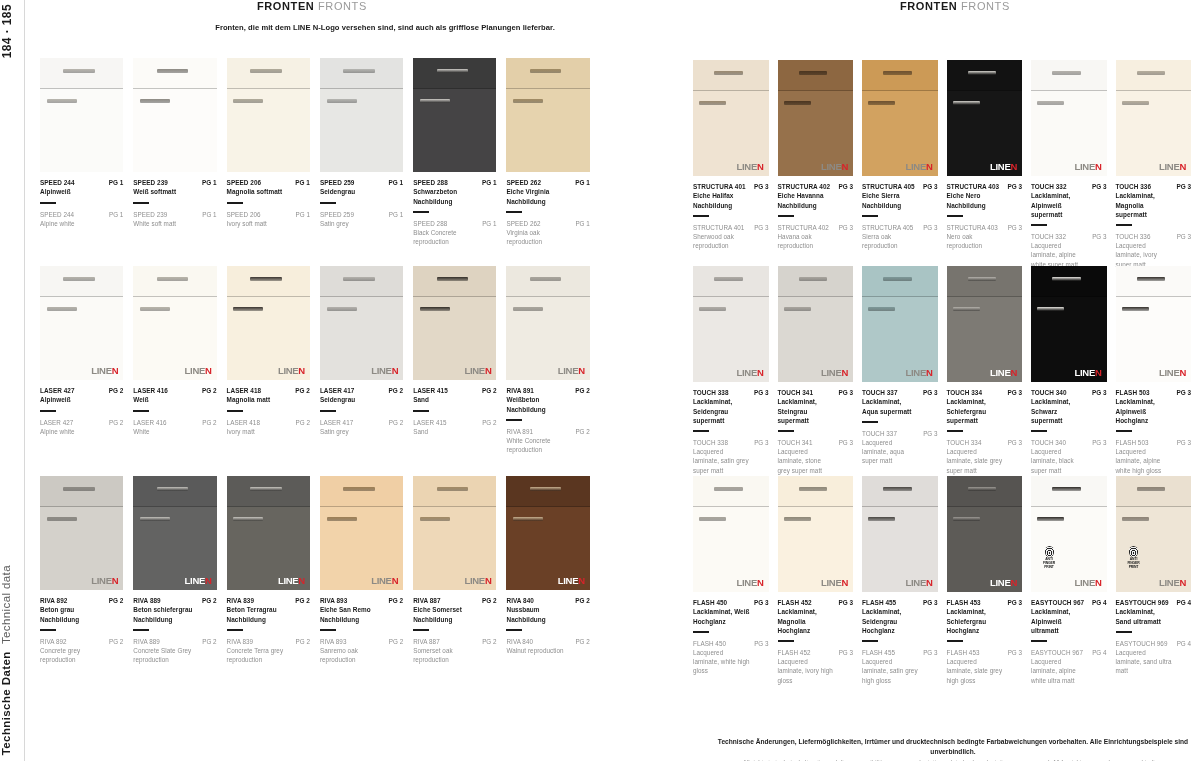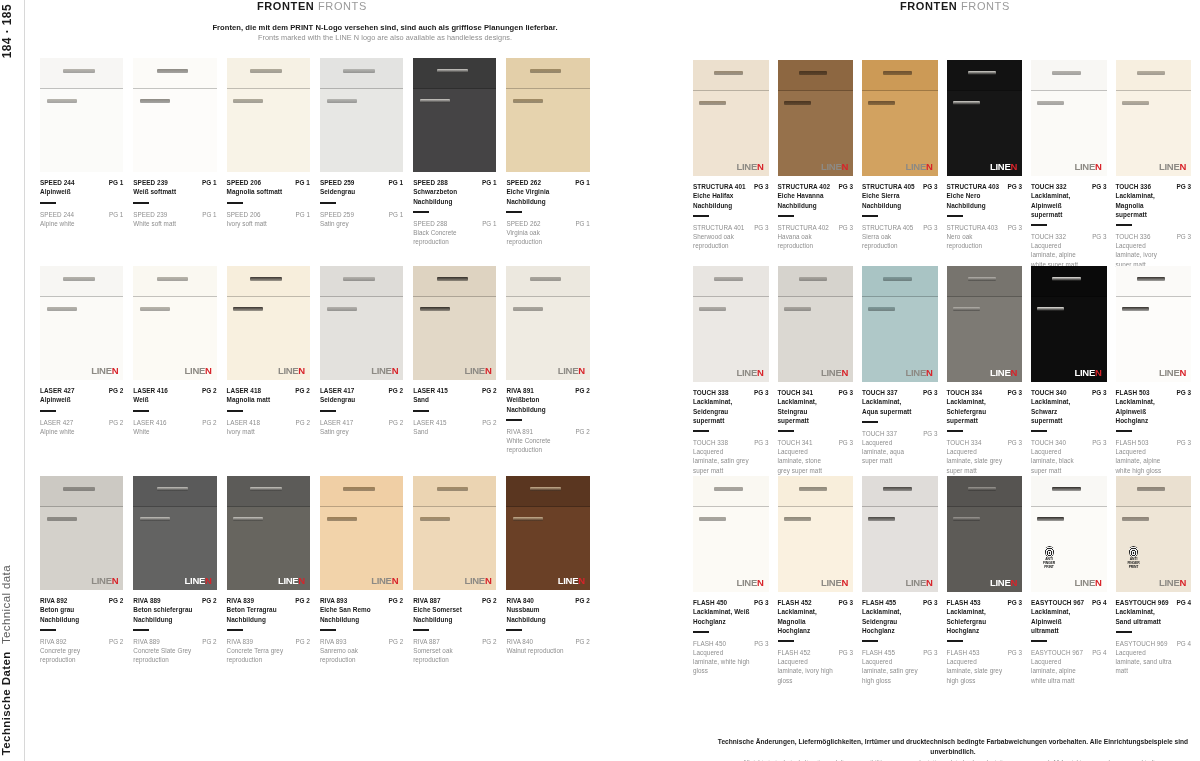--- a/index.html
+++ b/index.html
@@ -119,22 +119,21 @@
   <div class="hdr hdr-left">
     <b>FRONTEN</b>
     <span>FRONTS</span>
   </div>
   <div class="hdr hdr-right">
     <b>FRONTEN</b>
     <span>FRONTS</span>
   </div>
 
   <div class="note">
-    <div class="de">Fronten, die mit dem PRINT N-Logo versehen sind, sind auch als grifflose Planungen lieferbar.</div>
-    <div class="en">Fronts marked with the LINE N logo are also available as handleless designs.</div>
+    <div class="de">Fronten, die mit dem LINE N-Logo versehen sind, sind auch als grifflose Planungen lieferbar.</div>
   </div>
 
   <div class="col col-left" id="col-left">
       <div class="row grid" style="top: 58px;">
         <div class="cell">
           <div class="swatch" style="background: rgb(251, 251, 249);">
             <div class="drawer" style="background: rgb(247, 246, 244);"></div>
             <div class="door" style="background: rgb(251, 251, 249);"></div>
             <div class="h1" style="background: linear-gradient(rgb(185, 182, 174), rgba(0, 0, 0, 0.35));"></div>
             <div class="h2" style="background: linear-gradient(rgb(185, 182, 174), rgba(0, 0, 0, 0.35));"></div>

